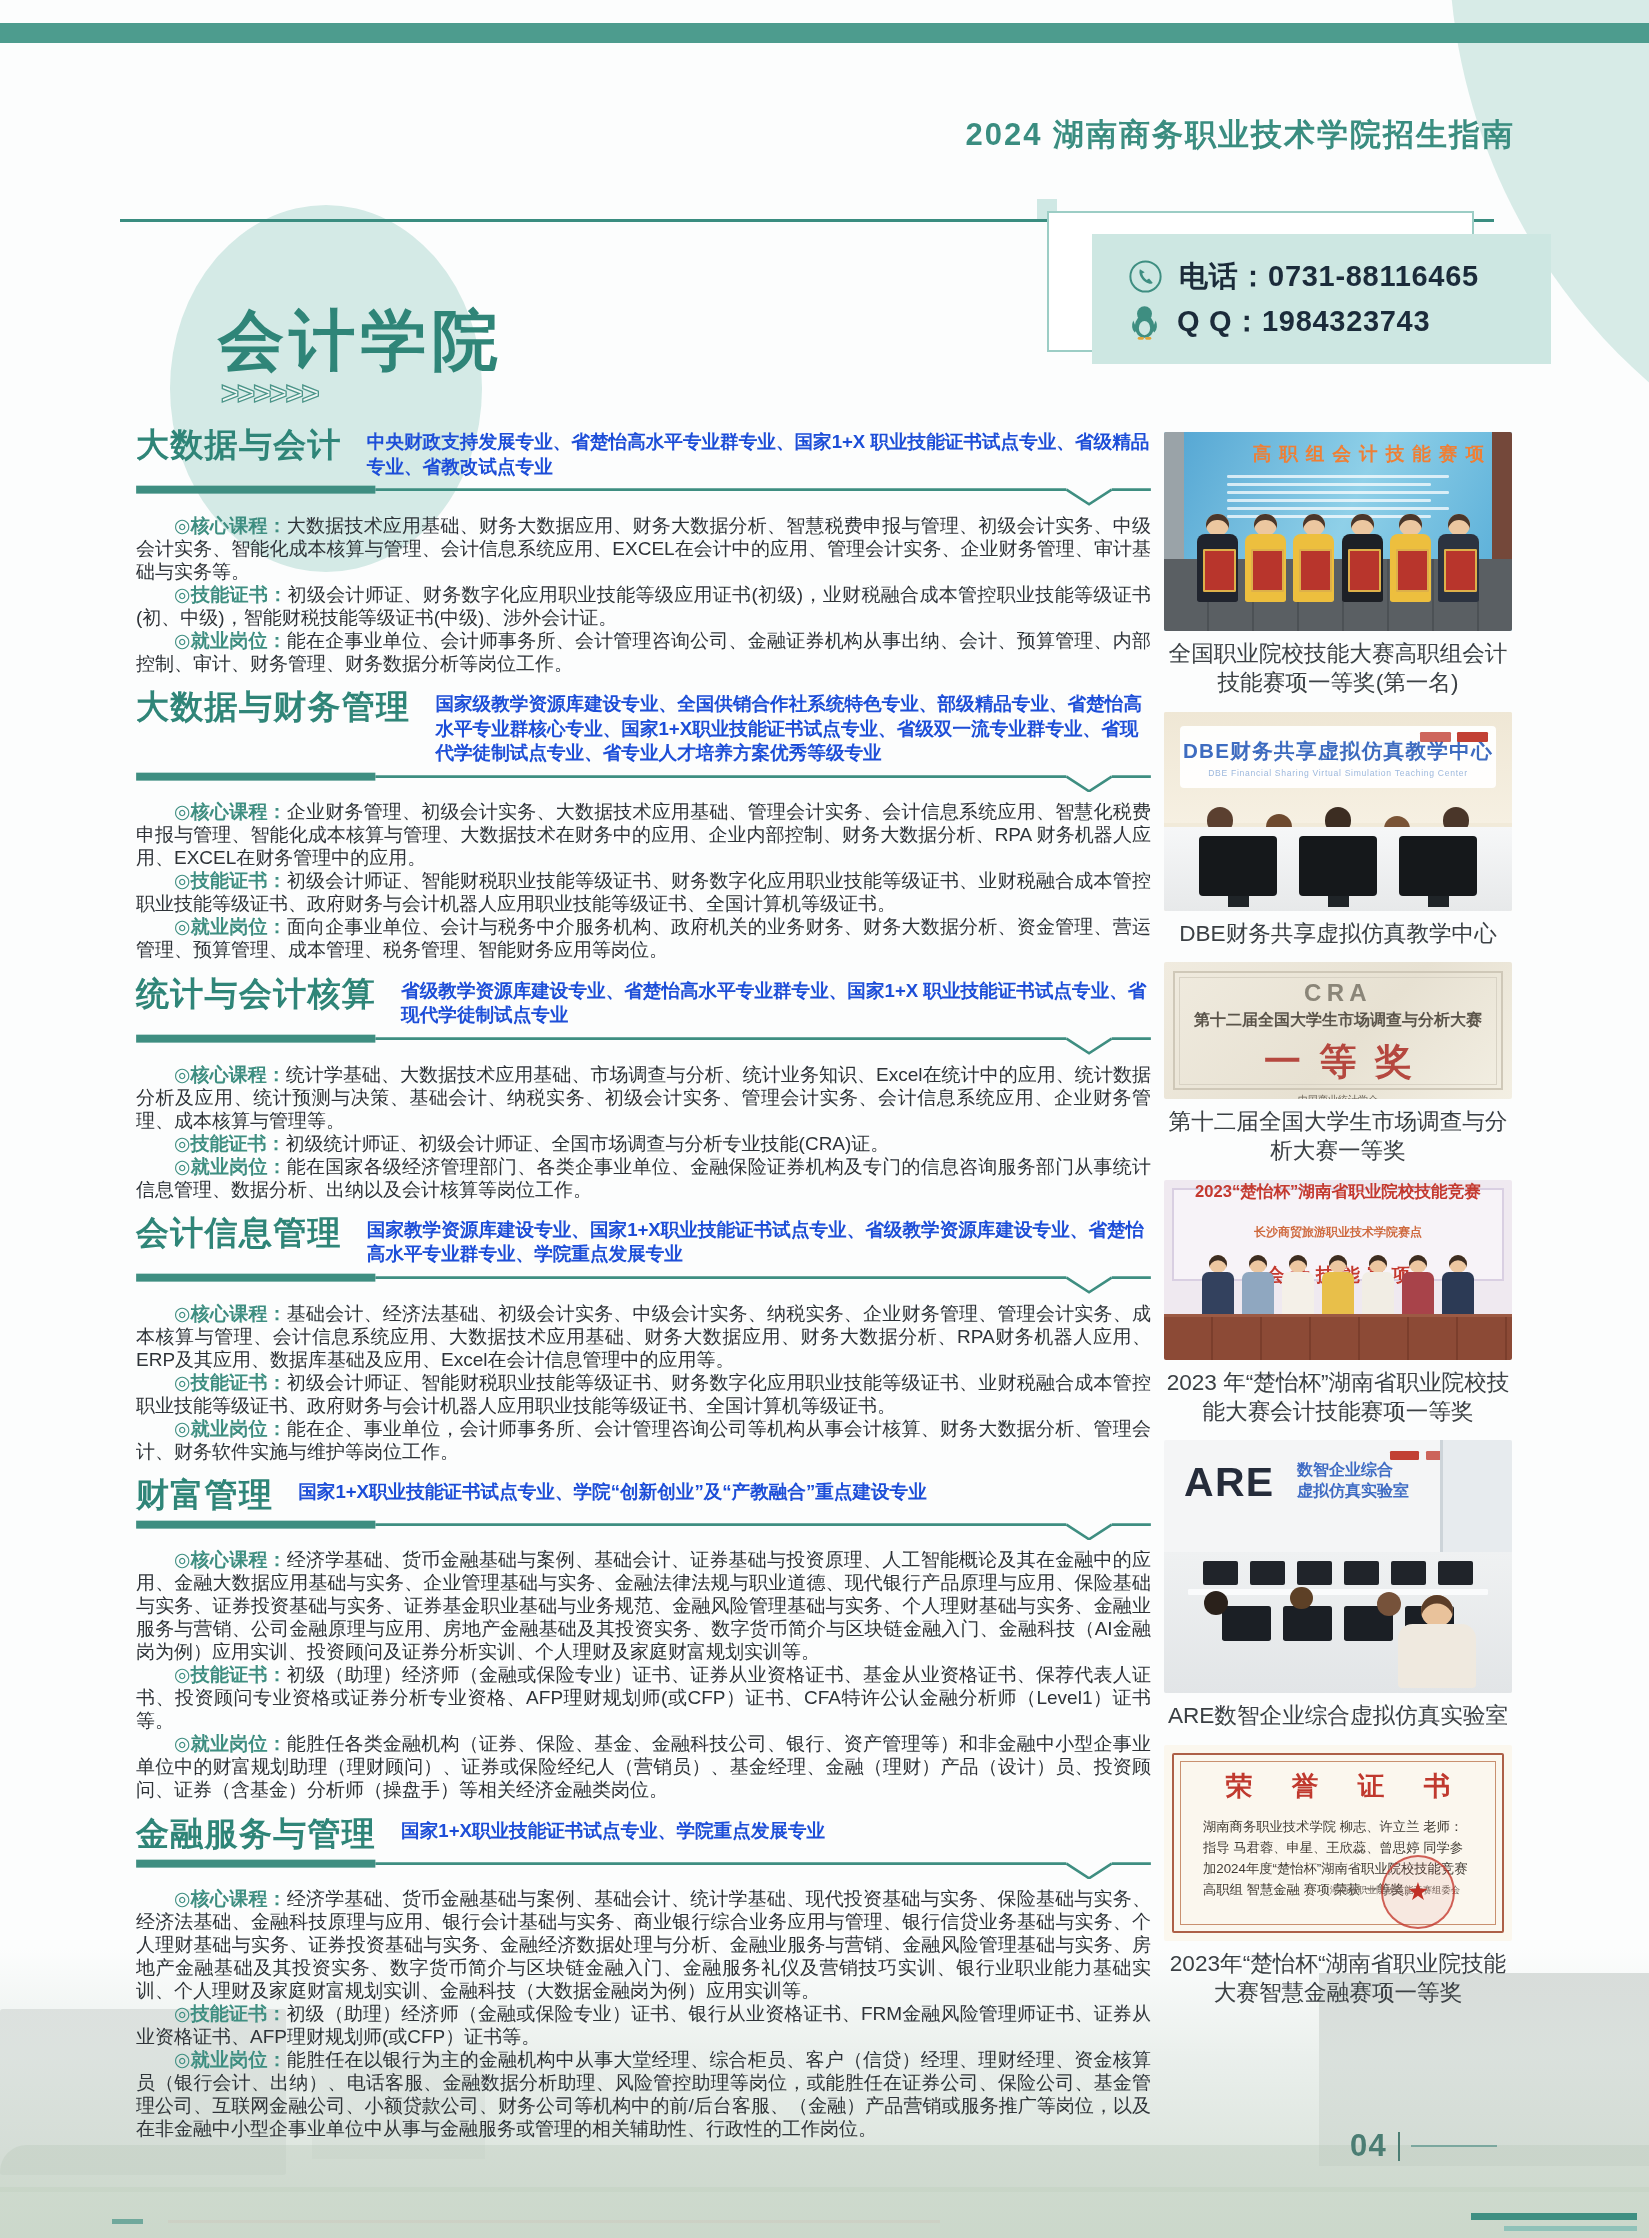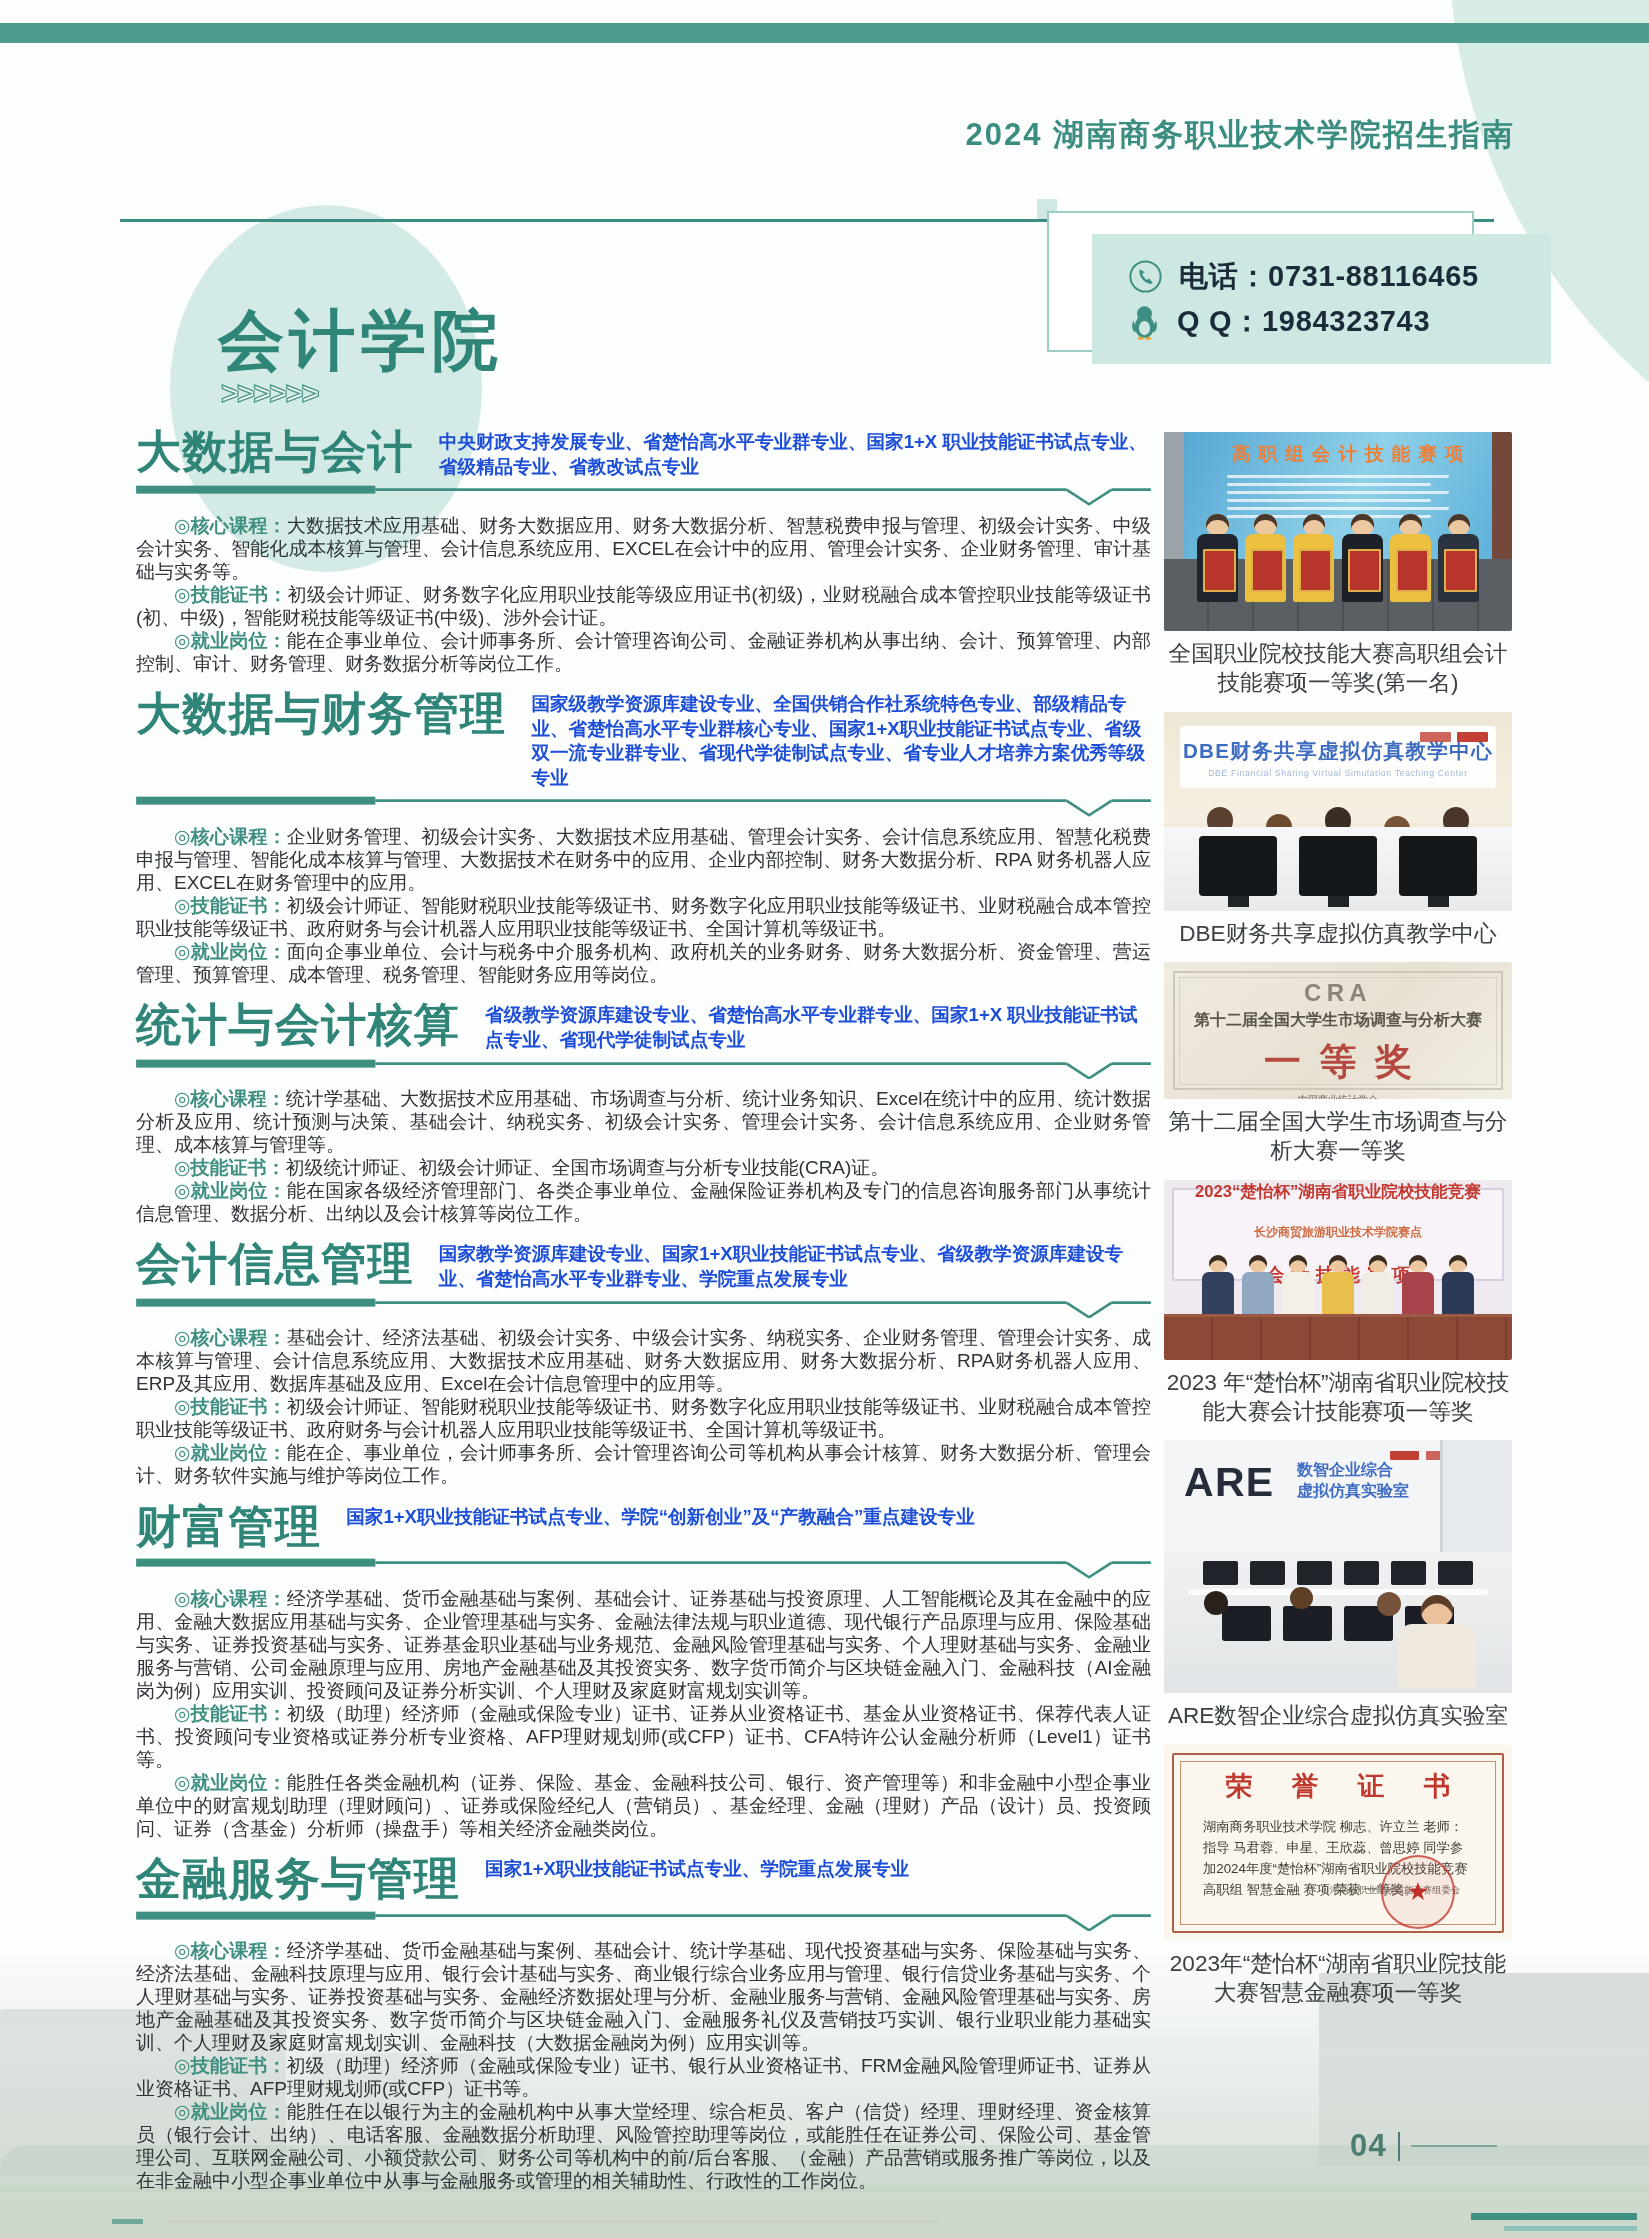--- a/index.html
+++ b/index.html
@@ -30,40 +30,40 @@
   .contact-card{position:absolute;left:1092px;top:234px;width:459px;height:130px;background:#cde7e2;
                 z-index:3;display:flex;flex-direction:column;justify-content:center;gap:5px;padding-left:36px;box-sizing:border-box;text-align:right;}
   .contact-row{display:flex;align-items:center;gap:16px;}
   .contact-row svg{flex:0 0 auto;}
   .contact-text{font-size:29px;font-weight:700;color:#1b2b3a;letter-spacing:0.7px;}
 
   
   .leftcol{position:absolute;left:136px;top:426px;width:1015px;z-index:2;}
   .spec{margin-bottom:13.3px;}
   .spec-head{display:flex;gap:25px;align-items:flex-start;margin-bottom:2.7px;}
-  .spec-head h2{margin:0;font-size:45px;line-height:1.15;font-weight:700;color:#2f8578;
+  .spec-head h2{margin:0;font-size:33px;line-height:1.15;font-weight:700;color:#2f8578;
                 letter-spacing:1.3px;white-space:nowrap;}
   .spec-sub{margin:0;padding-top:4px;font-size:18.6px;line-height:24.6px;color:#1d4ed8;font-weight:600;}
   .div{display:block;width:1015px;height:22.6px;margin:4px 0 8px;}
   .spec p.body{margin:0;font-size:19px;line-height:23px;color:#2e3338;text-align:justify;text-indent:2em;}
   .lbl{color:#3e8e81;font-weight:700;}
 
   
   .rightcol{position:absolute;left:1164px;top:432px;width:348px;z-index:2;}
   figure{margin:0 0 14.6px;}
   figcaption{margin-top:8px;font-size:22.6px;line-height:29px;color:#3b4044;text-align:center;}
   .ph{position:relative;width:348px;overflow:hidden;border-radius:2px;}
 
   
   .p1{height:199px;background:#74b9d8;}
   .p1-wallL{position:absolute;left:0;top:0;width:20px;height:66%;background:#9aa3a8;}
   .p1-wallR{position:absolute;right:0;top:0;width:20px;height:66%;background:#74483a;}
   .p1-banner{position:absolute;left:20px;right:20px;top:0;height:64%;
              background:linear-gradient(115deg,#57a8d4,#8fd0e8 55%,#5fb2da);}
-  .p1-bt{margin-top:9.3px;text-align:left;color:#ef7f35;font-size:18.6px;font-weight:700;letter-spacing:8px;text-indent:8px;margin-left:40px;}
+  .p1-bt{margin-top:9.3px;text-align:right;color:#ef7f35;font-size:18.6px;font-weight:700;letter-spacing:8px;text-indent:8px;margin-left:40px;}
   .p1-ls{width:72%;margin:8px auto 0;}
   .p1-ls i{display:block;height:2.7px;margin:5.3px 0;background:rgba(255,255,255,.72);border-radius:1.3px;}
   .p1-ls i:nth-child(2n){width:92%;}
   .p1-floor{position:absolute;bottom:0;left:0;right:0;height:36%;
             background:repeating-linear-gradient(90deg,#5a5f63 0 43px,#4c5155 43px 45px);}
   .p1-row{position:absolute;bottom:17.3px;left:0;width:100%;display:flex;justify-content:center;gap:7.3px;}
   .pp{position:relative;width:41px;height:100px;}
   .pp .hd{position:absolute;top:0;left:9.3px;width:22.6px;height:22.6px;border-radius:50%;
           background:#ecc7a0;box-shadow:inset 0 6px 0 #4a372b;}
   .pp .ts{position:absolute;top:20.6px;left:0;width:41px;height:68px;border-radius:8px 8px 2.7px 2.7px;background:#20242e;}

